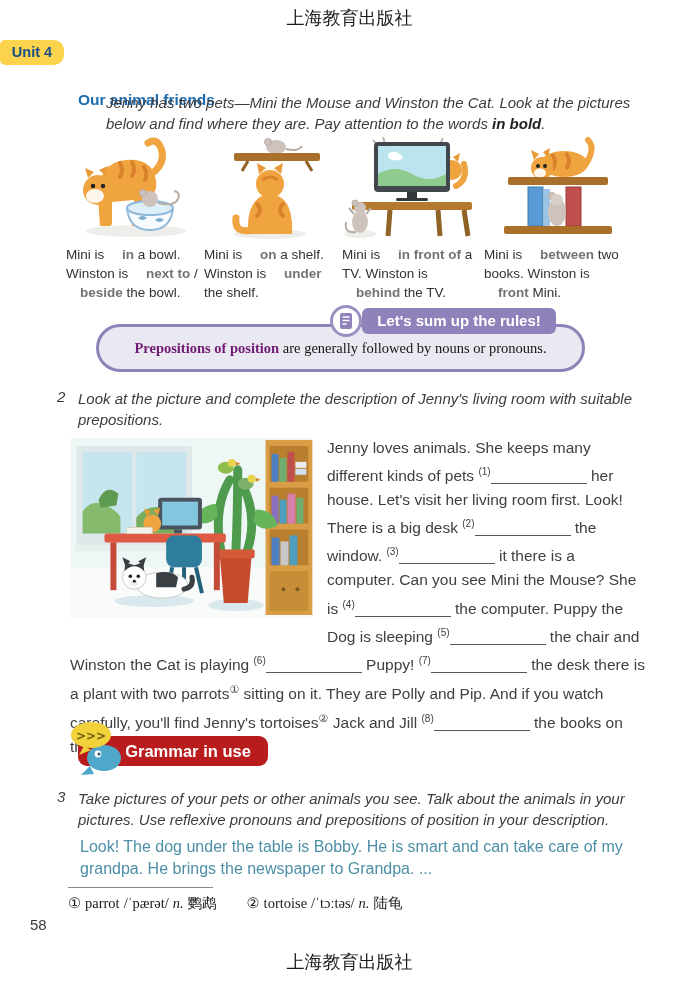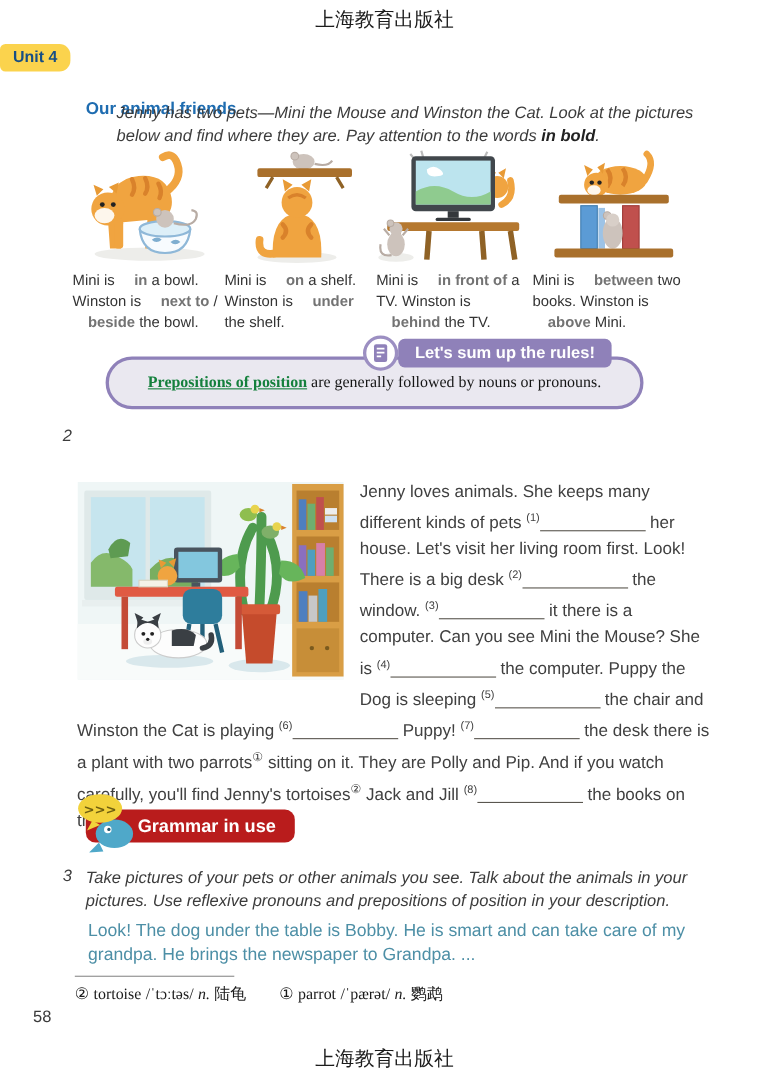--- a/index.html
+++ b/index.html
@@ -27,21 +27,21 @@
   .card2{left:204px;width:130px;}
   .card3{left:342px;width:138px;}
   .card4{left:484px;width:140px;}
   figcaption{margin-top:5px;font-size:13.5px;line-height:19px;color:#333;}
   figcaption b{color:#737373;margin-left:14px;}
   
   .rule-box{position:absolute;left:96px;top:324px;width:489px;height:48px;background:#EAE8F0;
             border:3px solid #8F81B9;border-radius:26px;display:flex;align-items:center;
             justify-content:center;box-sizing:border-box;}
   .rule-text{font-family:"Liberation Serif",serif;font-size:14.5px;color:#151515;text-align:center;padding:0 10px;}
-  .rule-text b{color:#15803d;text-decoration:underline;}
+  .rule-text b{color:#701a75;}
   .rules-banner{position:absolute;left:362px;top:308px;width:194px;height:26px;background:#8F81B9;
                 border-radius:6px;color:#fff;font-weight:bold;font-size:15px;text-align:center;
                 line-height:26px;z-index:2;}
   .rules-icon{position:absolute;left:329px;top:304px;z-index:3;}
   
   .ex-num{position:absolute;font-style:italic;font-size:15px;color:#3c3c3c;}
   .ex-inst{position:absolute;font-style:italic;font-size:15px;line-height:21px;color:#3c3c3c;width:556px;}
   .ex2-num{left:57px;top:388px;} .ex2-inst{left:78px;top:388px;}
   .ex3-num{left:57px;top:788px;} .ex3-inst{left:78px;top:788px;}
   
@@ -152,34 +152,35 @@
         <circle cx="61" cy="30" r="2" fill="#222"></circle>
       <rect x="24" y="41" width="100" height="8" rx="2" fill="#A9702C"></rect>
       <rect x="44" y="51" width="15" height="39" fill="#5B9BD5" stroke="#3F7CB0"></rect>
       <rect x="60" y="53" width="6" height="37" fill="#9DC3E6"></rect>
       <rect x="82" y="51" width="15" height="39" fill="#C0504D" stroke="#9E3B38"></rect>
       <ellipse cx="73" cy="76" rx="9" ry="14" fill="#CDC3BC"></ellipse>
       <circle cx="68" cy="60" r="3.5" fill="#CDC3BC" stroke="#B8ACA4"></circle>
       <circle cx="73" cy="64" r="6" fill="#D8CFC8"></circle>
       <rect x="20" y="90" width="108" height="8" rx="2" fill="#A9702C"></rect>
     </svg>
-    <figcaption>Mini is <b>between</b> two books. Winston is <b>above</b> Mini.</figcaption>
+    <figcaption>Mini is <b>between</b> two books. Winston is <b>front</b> Mini.</figcaption>
   </figure>
 
   <div class="rule-box">
     <div class="rule-text"><b>Prepositions of position</b> are generally followed by nouns or pronouns.</div>
   </div>
   <div class="rules-banner">Let's sum up the rules!</div>
   <svg class="rules-icon" width="34" height="34" viewBox="0 0 34 34">
     <circle cx="17" cy="17" r="14.5" fill="#FFF" stroke="#9C8FC2" stroke-width="3"></circle>
     <rect x="11" y="9" width="12" height="16" rx="2" fill="#8F81B9"></rect>
     <path d="M13.5 13 h7 M13.5 16.5 h7 M13.5 20 h4" stroke="#FFF" stroke-width="1.6"></path>
   </svg>
 
   <div class="ex-num ex2-num">2</div>
+  <div class="ex-inst ex2-inst">Look at the picture and complete the description of Jenny's living room with suitable prepositions.</div>
 
   <div class="ex2-body">
     <svg class="room-fig" viewBox="0 0 243 181">
       <rect width="243" height="181" fill="#EFF6F6"></rect>
       <rect x="0" y="130" width="243" height="51" fill="#F8FBFA"></rect>
       <rect x="6" y="8" width="116" height="100" fill="#DFE9E9" rx="2"></rect>
       <rect x="12" y="14" width="50" height="82" fill="#C6E5EE"></rect>
       <rect x="66" y="14" width="50" height="82" fill="#C6E5EE"></rect>
       <path d="M12 74 q10 -14 24 -6 q12 6 14 12 l0 16 -38 0 Z" fill="#85B96B"></path>
       <path d="M66 80 q14 -16 30 -8 q14 7 14 12 l0 12 -44 0 Z" fill="#79AE60"></path>
@@ -253,23 +254,23 @@
     <text x="27" y="22" text-anchor="middle" font-size="12" font-weight="bold" fill="#6E5E10" font-family="DejaVu Sans, sans-serif">&gt;&gt;&gt;</text>
   </svg>
 
   <div class="ex-num ex3-num">3</div>
   <div class="ex-inst ex3-inst">Take pictures of your pets or other animals you see. Talk about the animals in your pictures. Use reflexive pronouns and prepositions of position in your description.</div>
   <div class="example">Look! The dog under the table is Bobby. He is smart and can take care of my grandpa. He brings the newspaper to Grandpa. ...</div>
 
   <div class="divider"></div>
   <div class="footnotes">
     <div class="footnote">
+      <span>①</span><span>parrot</span><span>/ˈpærət/</span><span class="pos">n.</span><span>鹦鹉</span>
+    </div>
+    <div class="footnote">
       <span>②</span><span>tortoise</span><span>/ˈtɔːtəs/</span><span class="pos">n.</span><span>陆龟</span>
     </div>
-    <div class="footnote">
-      <span>①</span><span>parrot</span><span>/ˈpærət/</span><span class="pos">n.</span><span>鹦鹉</span>
-    </div>
   </div>
 
   <div class="page-num">58</div>
   <div class="footer-wm">上海教育出版社</div>
 
 </div>
 
 </body></html>

